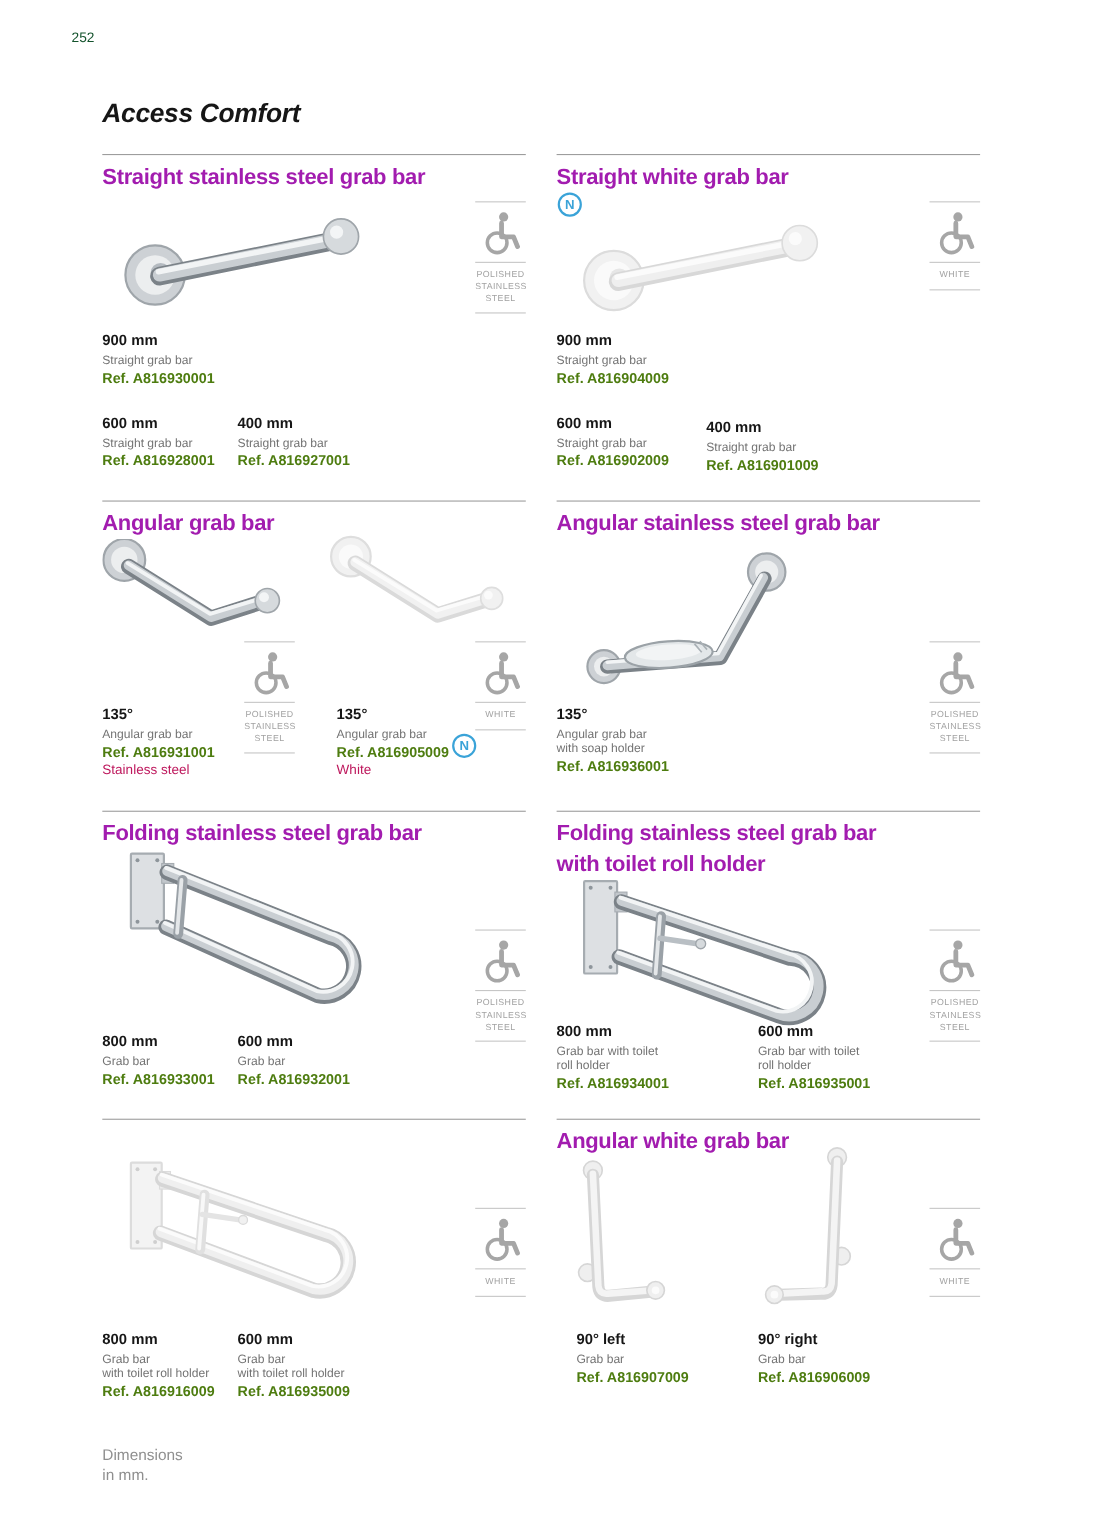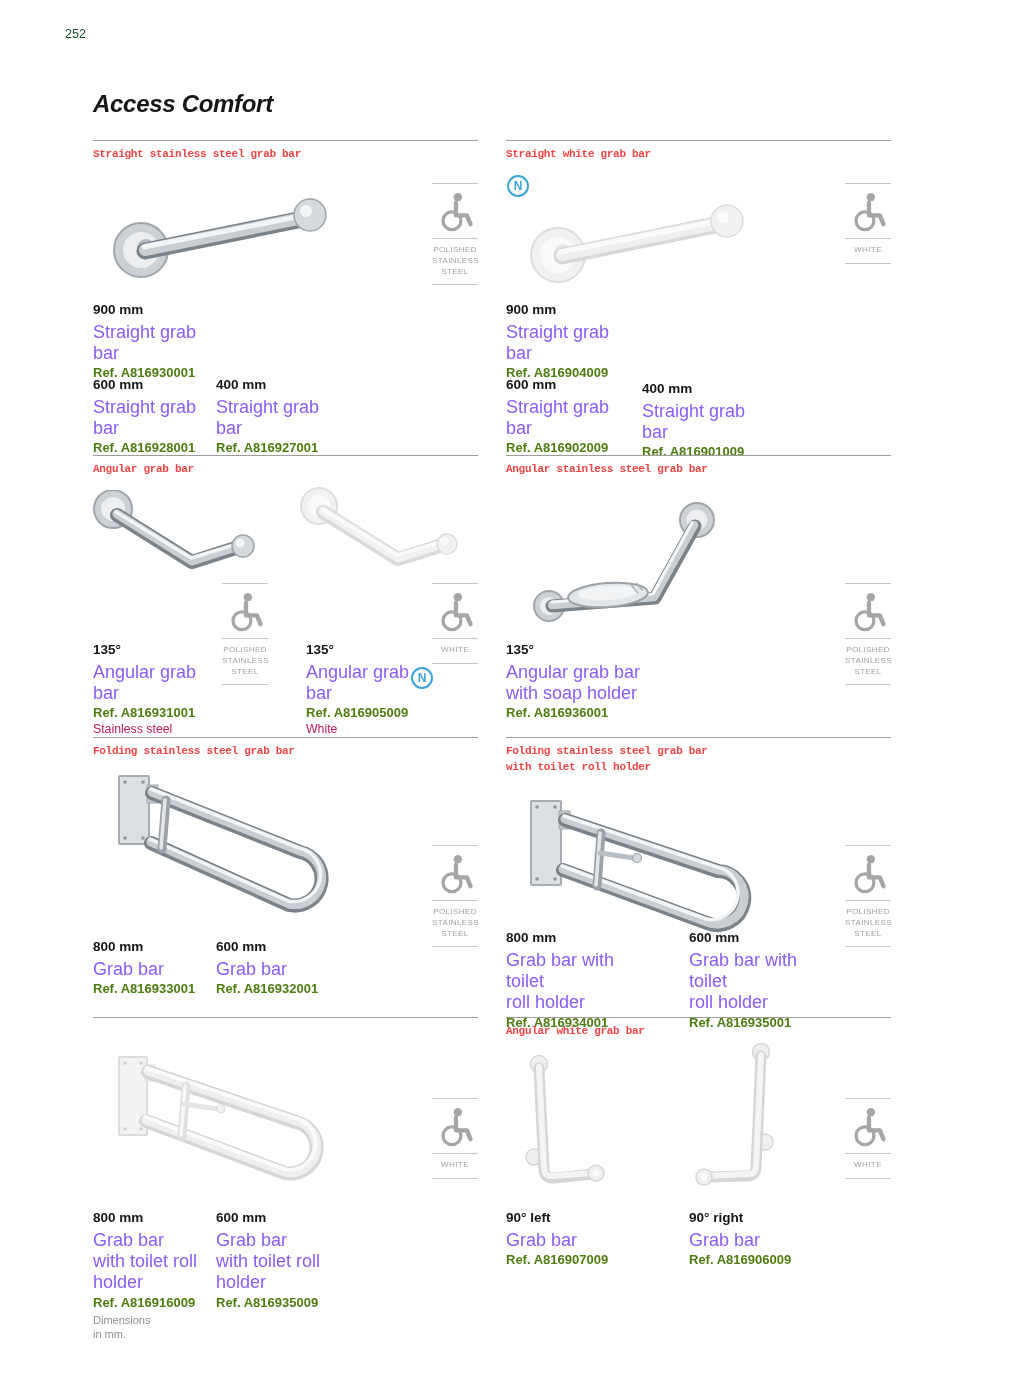--- a/index.html
+++ b/index.html
@@ -2,35 +2,35 @@
 <html><head>
 <meta charset="utf-8">
 <style>
   html,body{margin:0;padding:0;background:#ffffff;}
   .page{position:relative;width:1013px;height:1400px;background:#fff;
         font-family:"Liberation Sans", sans-serif;color:#1d1d1b;overflow:hidden;}
   .abs{position:absolute;}
   .pagenum{font-size:12.5px;color:#14532d;}
   .title{font-size:24px;font-weight:bold;letter-spacing:-0.3px;color:#161616;font-style:italic;}
   .rule{border-top:1px solid #9d9d9d;height:0;}
-  .sec-title{font-size:11px;font-weight:bold;letter-spacing:-0.3px;line-height:1.42;
-             white-space:pre-line;color:#ef4444;font-family:Liberation Mono, monospace;}
+  .sec-title{font-size:20px;font-weight:bold;letter-spacing:-0.3px;line-height:1.42;
+             white-space:pre-line;color:#a21caf;}
   .size{font-size:13.5px;font-weight:bold;color:#161616;}
-  .desc{font-size:18px;color:#8b5cf6;line-height:1.18;white-space:pre-line;margin-top:5px;}
+  .desc{font-size:11px;color:#737373;line-height:1.18;white-space:pre-line;margin-top:5px;}
   .ref{font-size:13px;font-weight:bold;color:#4d7c0f;margin-top:1px;}
   .variant{font-size:12.3px;color:#be185d;margin-top:2px;}
   .badge{width:46px;text-align:center;}
   .badge .bline{border-top:1px solid #c6c6c6;height:0;}
   .badge svg.wc{display:block;margin:8px auto 6px;}
   .blabel{font-size:8px;color:#a2a2a2;letter-spacing:0.4px;line-height:1.35;
           padding:6px 0 7px;white-space:pre-line;}
   .nbadge{width:22px;height:22px;box-sizing:border-box;border:2.5px solid #3aa3d8;
           border-radius:50%;color:#3aa3d8;font-weight:bold;font-size:12px;
           display:flex;align-items:center;justify-content:center;background:#fff;}
-  .footer{font-size:11px;color:#8f8f8f;line-height:1.3;white-space:pre-line;}
+  .footer{font-size:14px;color:#8f8f8f;line-height:1.3;white-space:pre-line;}
 </style>
 </head>
 <body>
 
 <svg width="0" height="0" style="position:absolute" aria-hidden="true">
   <symbol id="icon-wheelchair" viewBox="0 0 40 42">
     <circle cx="23" cy="5.4" r="4.4" fill="#a6a6a6"></circle>
     <path d="M21 11.5 L21 24.5 L32.5 24.5 L36.3 33.8" fill="none" stroke="#a6a6a6" stroke-width="4.6" stroke-linecap="round" stroke-linejoin="round"></path>
     <circle cx="16.8" cy="30.2" r="9.4" fill="none" stroke="#a6a6a6" stroke-width="3.4"></circle>
   </symbol>
@@ -375,21 +375,21 @@
   <div class="abs badge" style="left:845px;top:1098px">
     <div class="bline"></div>
     <svg class="wc" width="38" height="40">
         <use href="#icon-wheelchair"></use>
       </svg>
     <div class="bline"></div>
     <div class="blabel">WHITE</div>
     <div class="bline"></div>
   </div>
 
-  <div class="abs" style="left:506px;top:1210px;width:130px">
+  <div class="abs" style="left:524px;top:1210px;width:130px">
     <div class="size">90° left</div>
     <div class="desc">Grab bar</div>
     <div class="ref">Ref. A816907009</div>
   </div>
   <div class="abs" style="left:689px;top:1210px;width:130px">
     <div class="size">90° right</div>
     <div class="desc">Grab bar</div>
     <div class="ref">Ref. A816906009</div>
   </div>
 

